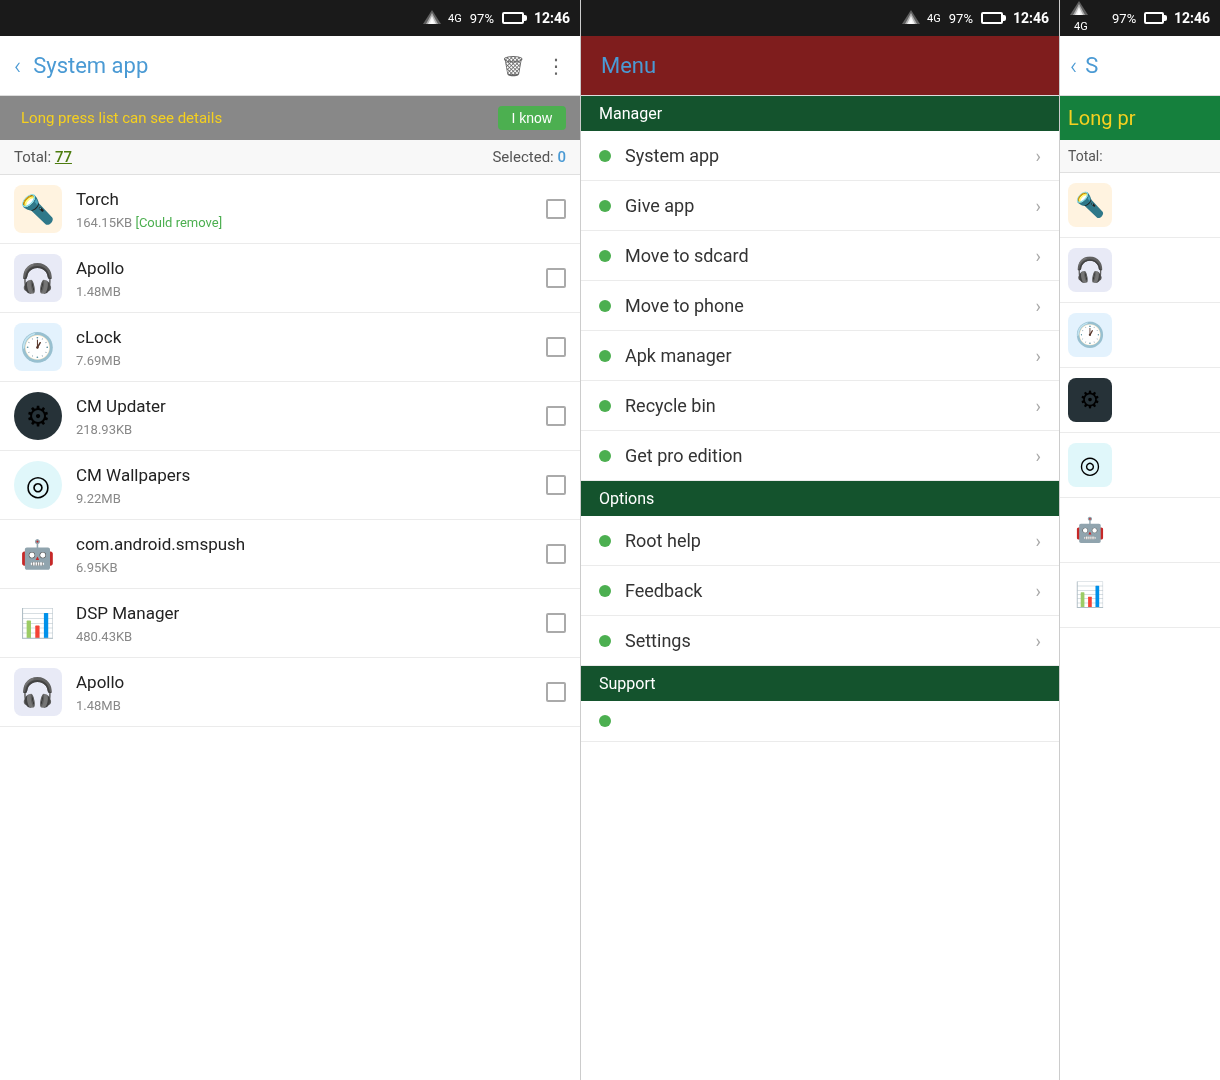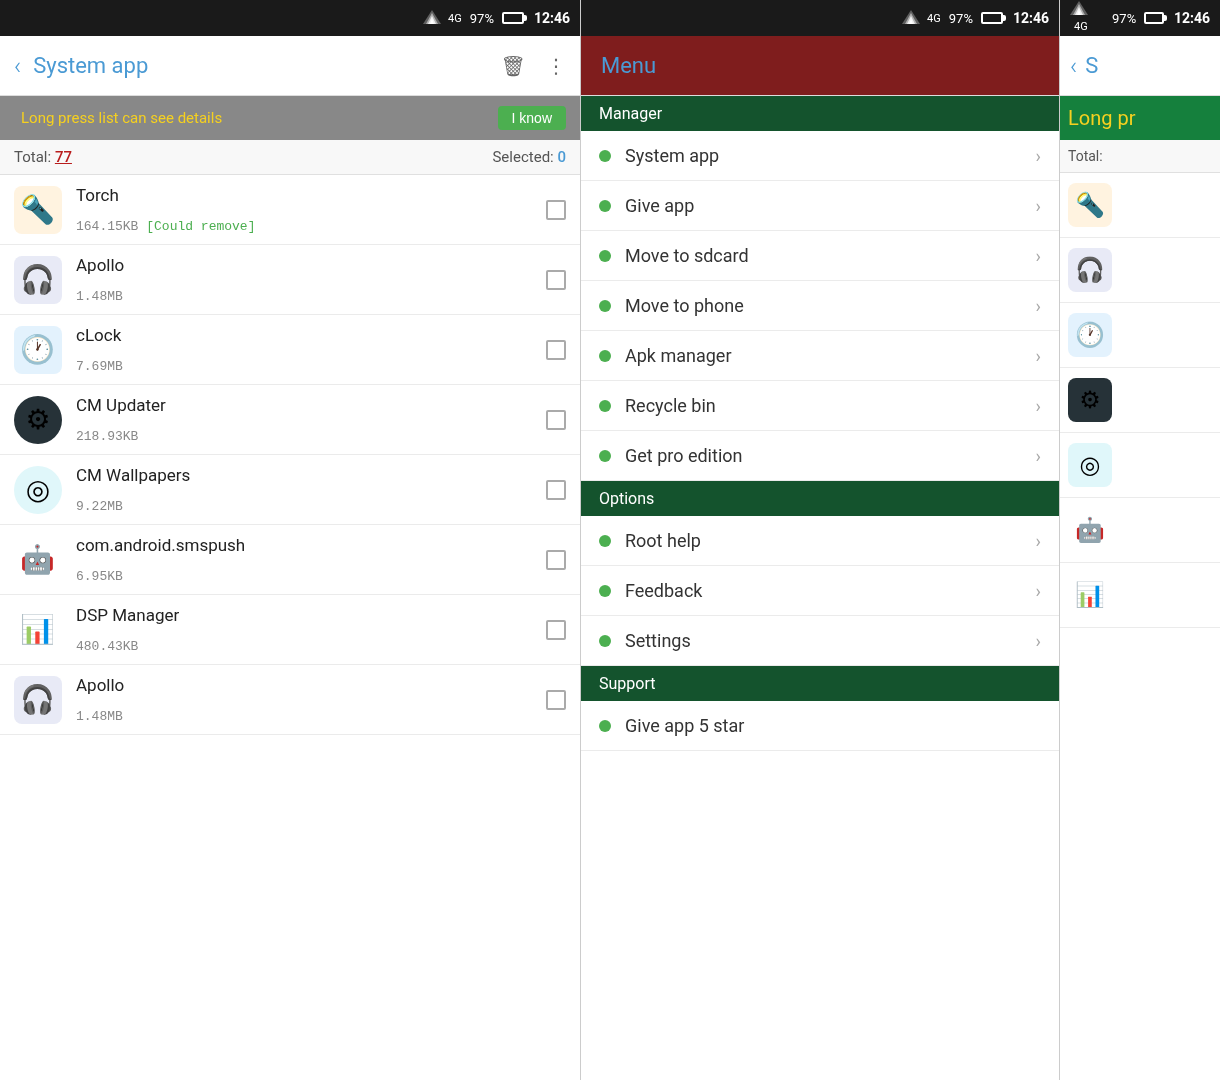--- a/index.html
+++ b/index.html
@@ -139,21 +139,21 @@
     
     .stats-bar {
       padding: 8px 14px;
       display: flex;
       justify-content: space-between;
       background: #f8f8f8;
       border-bottom: 1px solid #e0e0e0;
       font-size: 15px;
       color: #555;
     }
-    .stats-bar .count { color: #b91c1c; font-weight: 500; text-decoration: underline; }
+    .stats-bar .count { color: #4d7c0f; font-weight: 500; text-decoration: underline; }
     .stats-bar .selected { color: #4a9ad4; font-weight: 500; }
 
     
     .app-list {
       flex: 1;
       overflow-y: auto;
       background: #fff;
     }
     .app-item {
       display: flex;
@@ -176,22 +176,21 @@
       flex: 1;
     }
     .app-name {
       font-size: 17px;
       color: #222;
       font-weight: 400;
     }
     .app-meta {
       font-size: 13px;
       color: #888;
-      margin-top: 14px;
-      font-family: Liberation Mono, monospace;
+      margin-top: 6px;
     }
     .removable {
       color: #4caf50;
       font-size: 13px;
     }
     .checkbox {
       width: 20px;
       height: 20px;
       border: 2px solid #aaa;
       border-radius: 2px;
@@ -497,21 +496,20 @@
         <span class="menu-chevron">›</span>
       </div>
       <div class="menu-item">
         <span class="menu-dot"></span>
         <span class="menu-item-label">Settings</span>
         <span class="menu-chevron">›</span>
       </div>
       <div class="section-header">Support</div>
       <div class="menu-item">
         <span class="menu-dot"></span>
-        <span class="menu-item-label">Give app 5 star</span>
       </div>
     </div>
 </div>
 
 <div class="right-panel panel">
 
   <div class="status-bar">
     <span>
       <svg width="18" height="14" viewBox="0 0 18 14">
           <path d="M9 0 L18 14 H0 Z" fill="white" opacity="0.3"></path>

